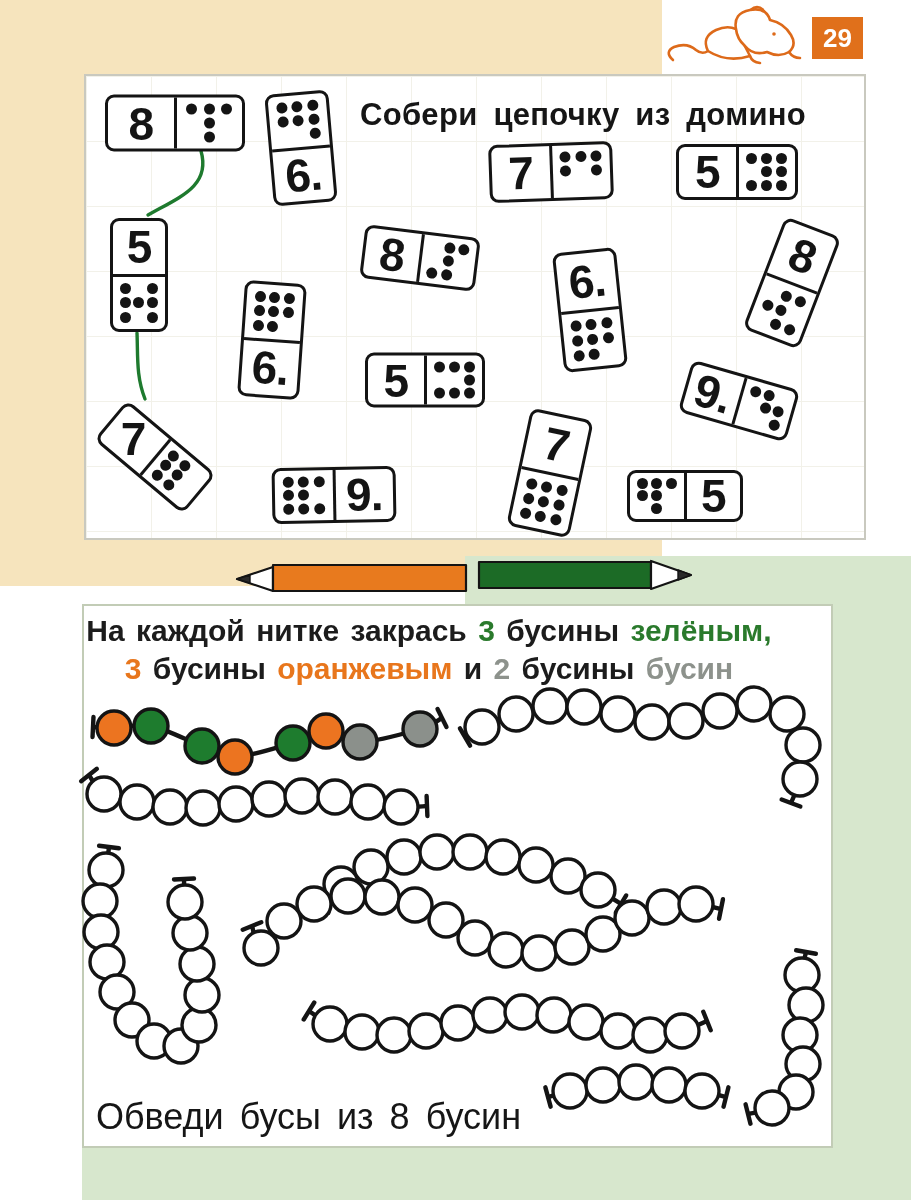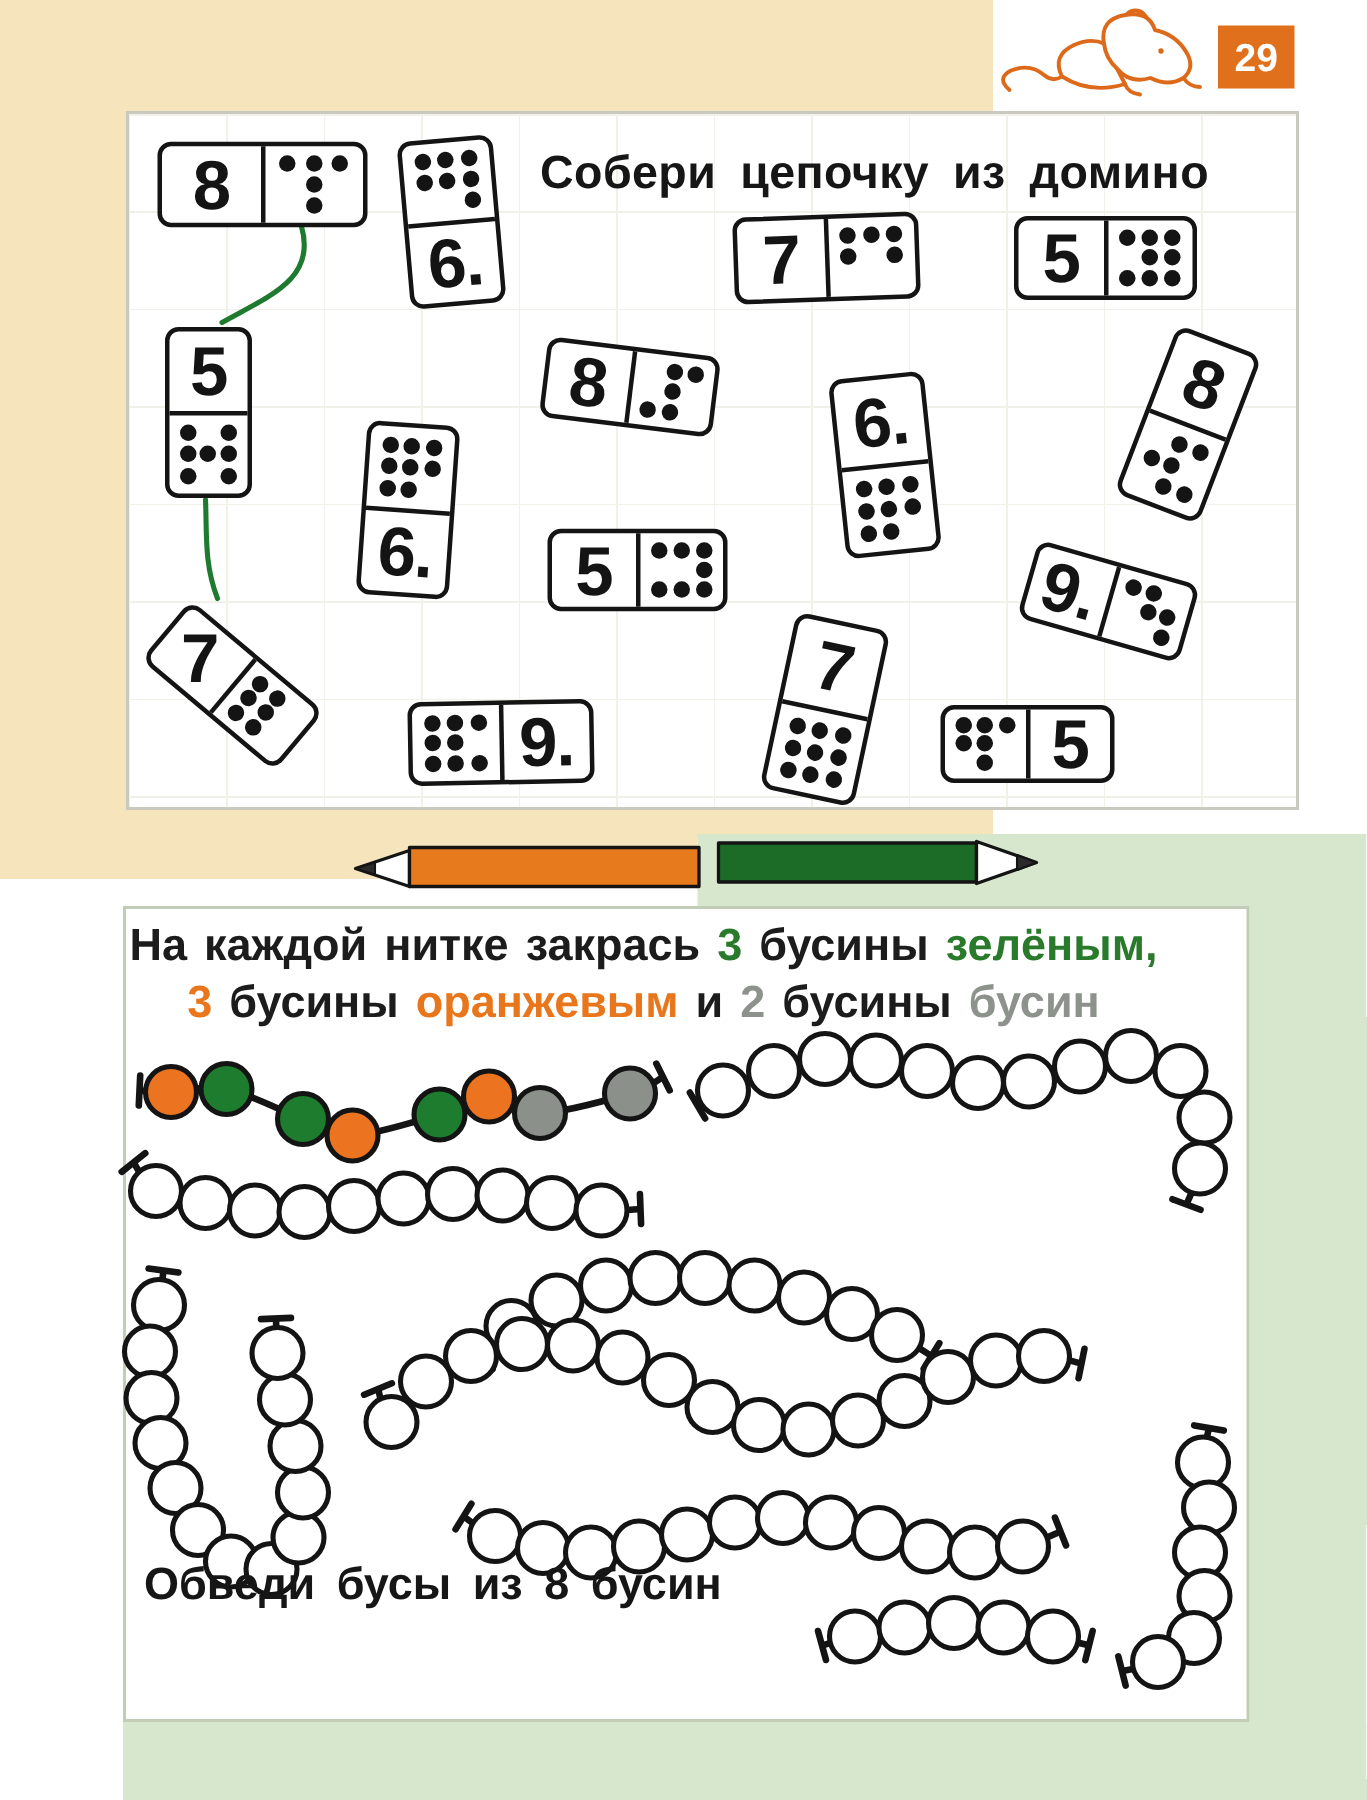--- a/index.html
+++ b/index.html
@@ -16,21 +16,21 @@
   .domino-panel{left:84px;top:74px;width:782px;height:466px;border:2px solid #c9c9bf;
      background-image:
        repeating-linear-gradient(#f2f1e9 0 1px, transparent 1px 65px),
        repeating-linear-gradient(90deg,#f2f1e9 0 1px, transparent 1px 65px);}
   .bead-panel{left:82px;top:604px;width:751px;height:544px;border:2px solid #c2ccb6;}
   .domino-title{position:absolute;left:360px;top:97px;font-size:31px;font-weight:bold;color:#161616;
         letter-spacing:.3px;word-spacing:7px;white-space:nowrap;}
   .bead-heading{position:absolute;left:82px;top:612px;width:694px;text-align:center;
         font-size:30px;font-weight:bold;line-height:38px;color:#1c1c1c;word-spacing:3px;}
   .ck-black{color:#1c1c1c}.ck-green{color:#2a7a2c}.ck-orange{color:#e8761c}.ck-gray{color:#8d928c}
-  .bead-footer{position:absolute;left:96px;top:1040px;font-size:30px;font-weight:bold;color:#161616;
+  .bead-footer{position:absolute;left:96px;top:1096px;font-size:36px;font-weight:normal;color:#161616;
         word-spacing:6px;white-space:nowrap;}
   .overlay{position:absolute;left:0;top:0;width:911px;height:1200px;pointer-events:none;}
   
   .domino{position:absolute;background:#fff;border:3px solid #141414;border-radius:9px;
           display:flex;box-sizing:border-box;}
   .domino.h{flex-direction:row}.domino.v{flex-direction:column}
   .half{flex:1 1 0;display:flex;align-items:center;justify-content:center;overflow:visible;}
   .domino.h .half + .half{border-left:3px solid #141414;}
   .domino.v .half + .half{border-top:3px solid #141414;}
   .num{font-weight:bold;font-size:46px;line-height:1;color:#141414;letter-spacing:-1px;}

